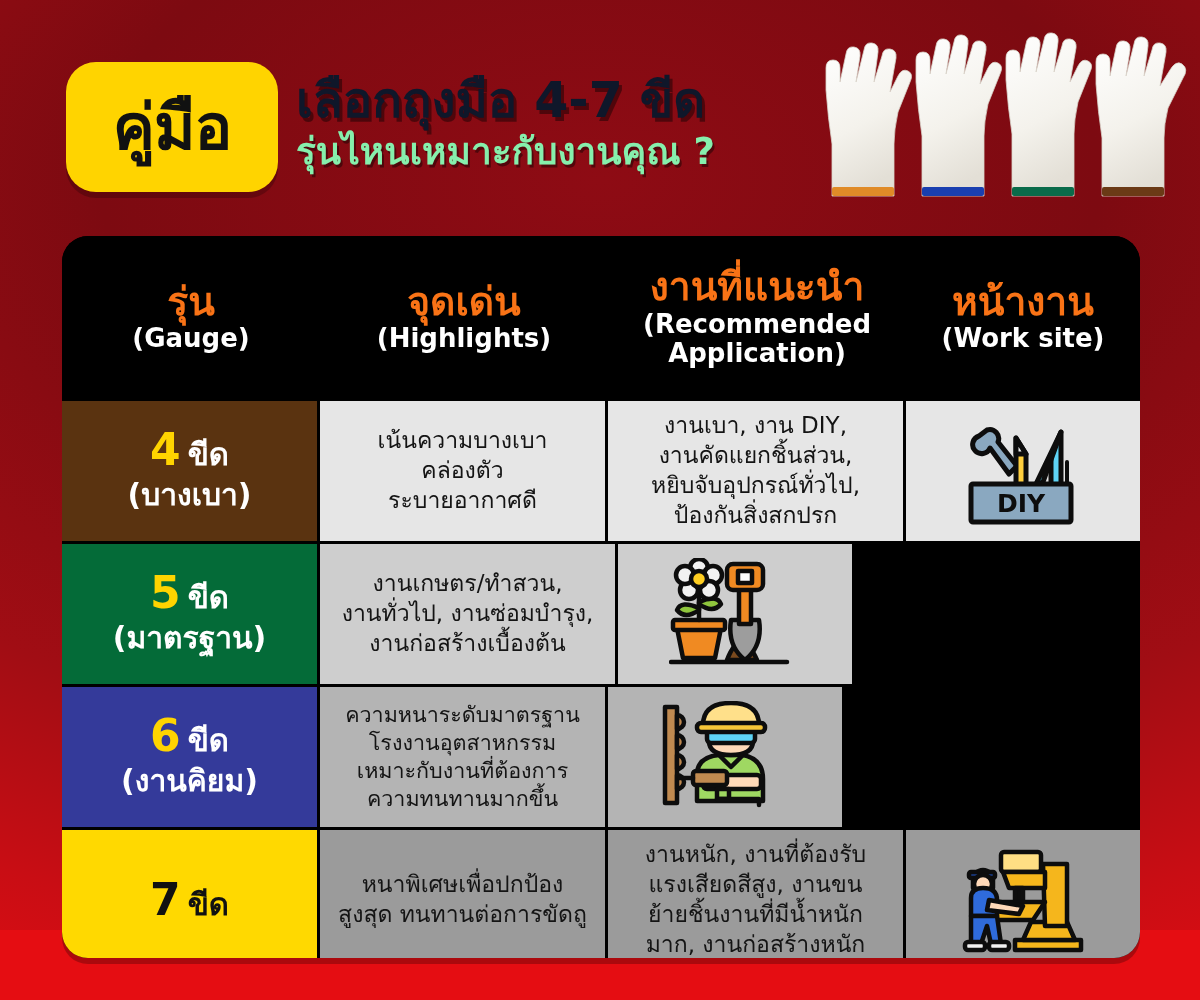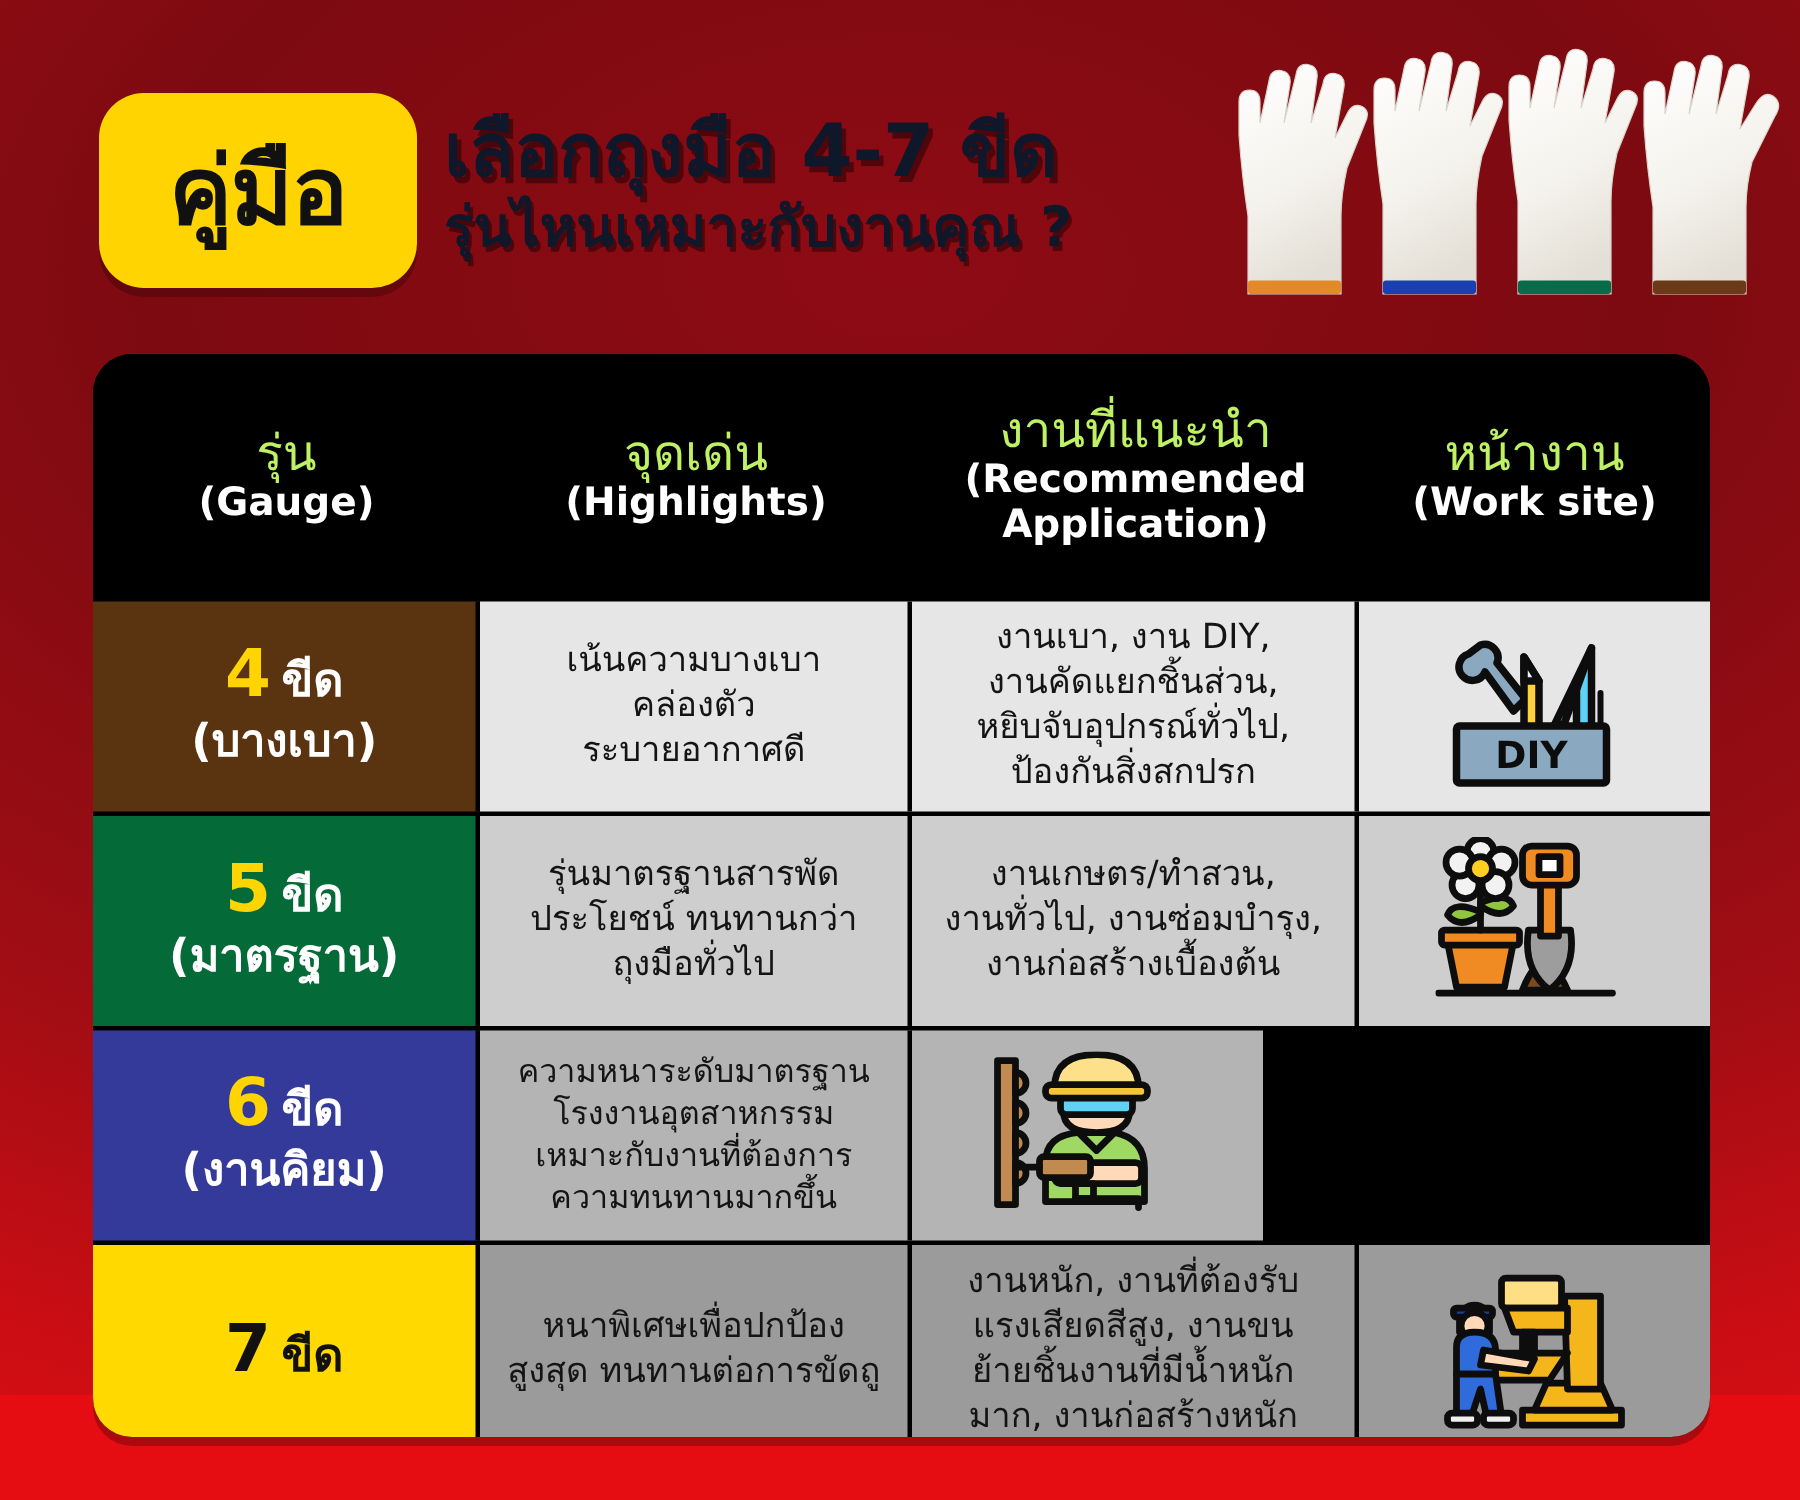--- a/index.html
+++ b/index.html
@@ -34,40 +34,40 @@
     color:#111;font-weight:bold;font-size:63px;line-height:1;
     letter-spacing:-1px;
   }
 
   #headline{position:absolute;left:296px;top:74px;width:530px;}
   #headline .l1{
     color:#0f172a;font-weight:bold;font-size:49px;line-height:1.1;
     text-shadow:3px 4px 0 rgba(0,0,0,.42);white-space:nowrap;
   }
   #headline .l2{
-    color:#0f172a;font-weight:bold;font-size:37px;line-height:1.2;
+    color:#86efac;font-weight:bold;font-size:37px;line-height:1.2;
     text-shadow:2px 3px 0 rgba(0,0,0,.42);white-space:nowrap;margin-top:2px;
   }
 
   
   #gloves{position:absolute;left:812px;top:8px;width:382px;height:222px;}
 
   
   #table{
     position:absolute;left:62px;top:236px;width:1078px;height:722px;
     background:#000;border-radius:26px;
     box-shadow:0 6px 0 rgba(0,0,0,.25);
     overflow:hidden;
   }
   #thead{height:162px;display:flex;background:#000;}
   #thead .th{
     display:flex;flex-direction:column;align-items:center;justify-content:center;
     text-align:center;padding:0 8px;box-sizing:border-box;
   }
-  #thead .th .th-th{color:#bef264;font-weight:normal;font-size:33px;line-height:1.15;}
+  #thead .th .th-th{color:#f97316;font-weight:bold;font-size:39px;line-height:1.15;}
   #thead .th .th-en{color:#fff;font-weight:bold;font-size:26px;line-height:1.15;}
 
   .col1{width:258px;}
   .col2{width:288px;}
   .col3{width:298px;}
   .col4{width:234px;}
 
   #tbody{display:flex;flex-direction:column;}
   .trow{display:flex;height:140px;border-top:3px solid #000;}
   .cell{
@@ -245,25 +245,20 @@
       </div>
 
       <div class="trow r2">
         <div class="cell gauge col1">
           <div class="grow1">
             <span class="gnum">5</span>
             <span class="gkhit">ขีด</span>
           </div>
           <div class="gsub">(มาตรฐาน)</div>
         </div>
-        <div class="cell body col2">
-          <div class="txt">รุ่นมาตรฐานสารพัด
-ประโยชน์ ทนทานกว่า
-ถุงมือทั่วไป</div>
-        </div>
         <div class="cell body col3">
           <div class="txt">งานเกษตร/ทำสวน,
 งานทั่วไป, งานซ่อมบำรุง,
 งานก่อสร้างเบื้องต้น</div>
         </div>
         <div class="cell body col4 iconcell">
           <svg width="132" height="112" viewBox="0 0 132 112">
             <g stroke="#0d0d0d" stroke-width="4.5" stroke-linejoin="round" stroke-linecap="round">
 
               <path d="M58 102 Q72 66 88 102 Z" fill="#7a4a1e"></path>

